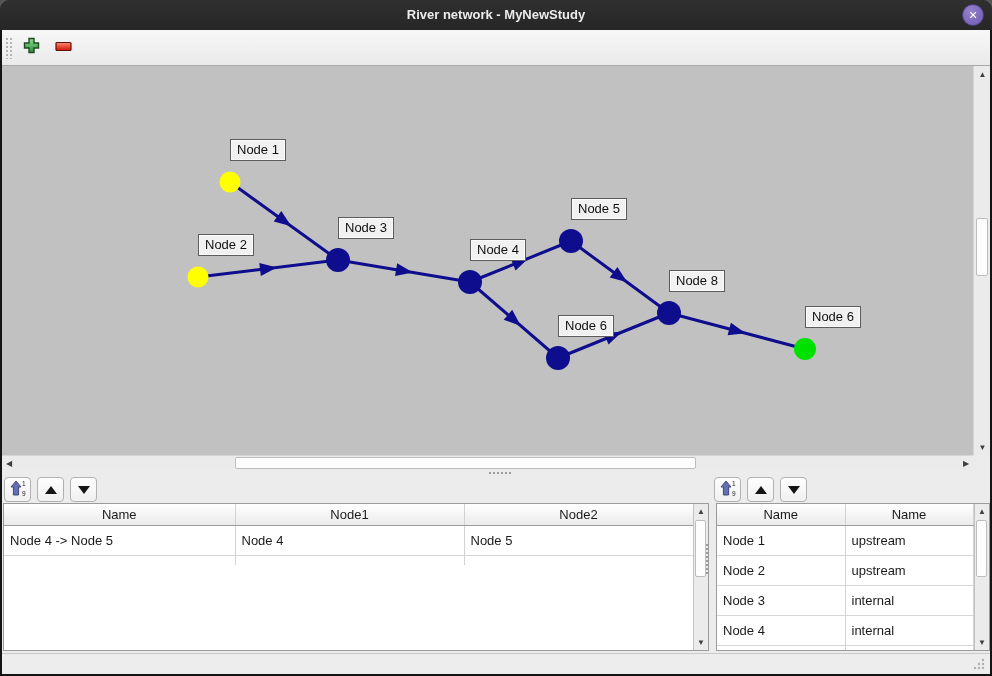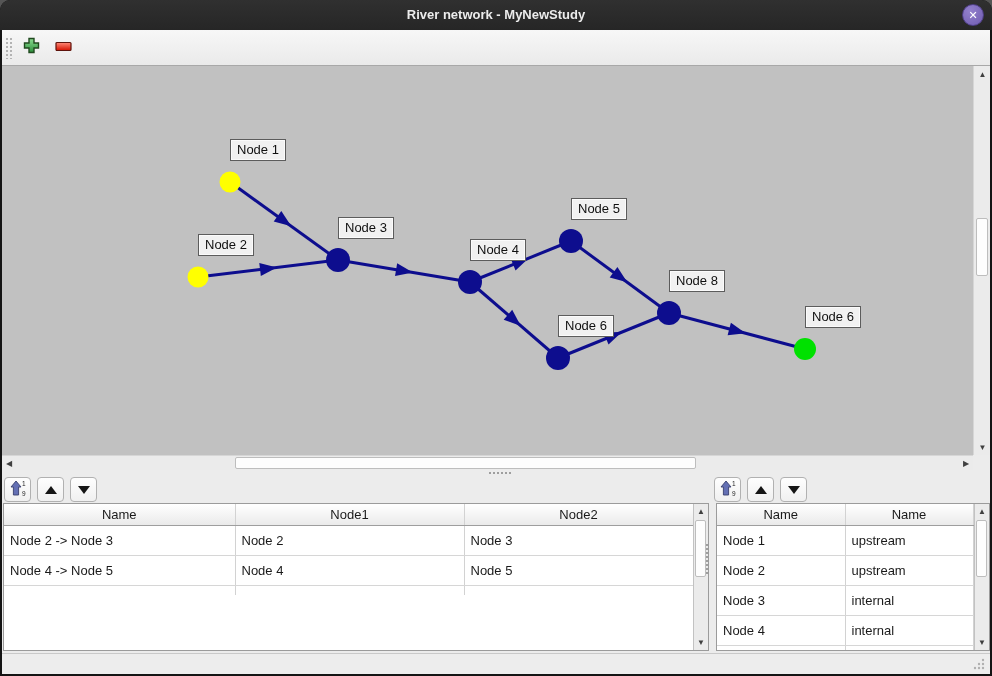--- a/index.html
+++ b/index.html
@@ -223,25 +223,20 @@
           </colgroup>
       <thead>
             <tr>
               <th>Name</th>
               <th>Node1</th>
               <th>Node2</th>
             </tr>
           </thead>
           <tbody>
             <tr>
-              <td>Node 2 -&gt; Node 3</td>
-              <td>Node 2</td>
-              <td>Node 3</td>
-            </tr>
-            <tr>
               <td>Node 4 -&gt; Node 5</td>
               <td>Node 4</td>
               <td>Node 5</td>
             </tr>
             <tr class="filler">
               <td></td>
               <td></td>
               <td></td>
             </tr>
           </tbody>

